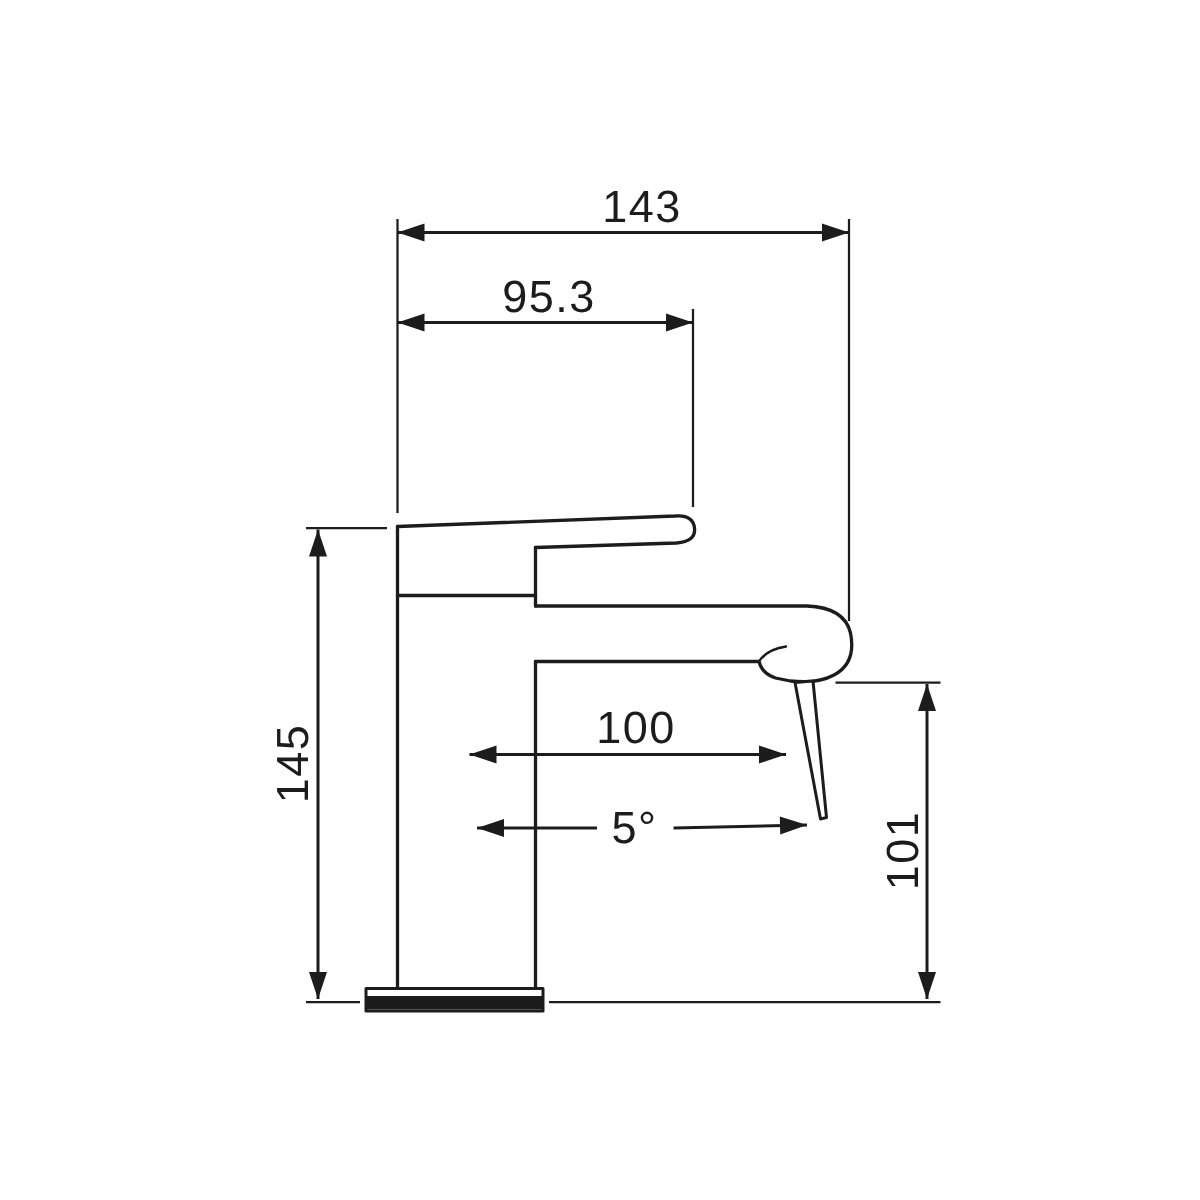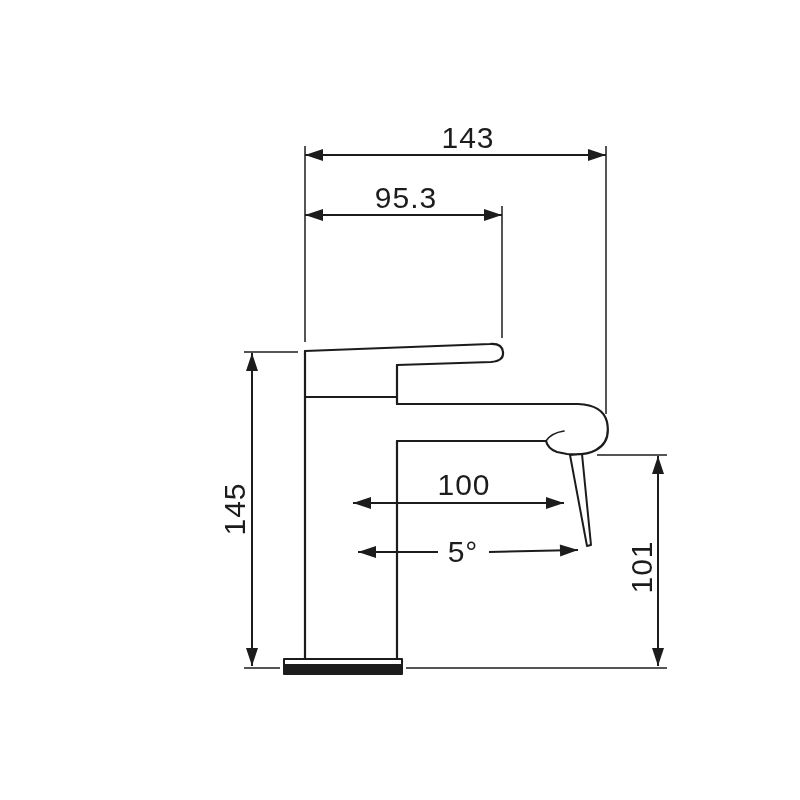--- a/index.html
+++ b/index.html
@@ -1,18 +1,18 @@
 <!DOCTYPE html>
 <html style="--line: #1c1c1c; --bg: #ffffff;"><head>
 <meta charset="utf-8">
 <style>
   :root { --line:#1c1c1c; --bg:#ffffff; }
   * { margin:0; padding:0; box-sizing:border-box; }
   html,body { width:800px; height:800px; background:var(--bg); overflow:hidden; }
-  .stage { position:relative; width:757px; height:800px; background:var(--bg);padding-left:40px; }
+  .stage { position:relative; width:757px; height:800px; background:var(--bg); }
   svg { display:block; }
   text {
     font-family:"Liberation Sans", sans-serif;
     font-size:30px;
     letter-spacing:1px;
     fill:var(--line);
   }
   .ext   { stroke:var(--line); stroke-width:1.5; fill:none; }
   .dimln { stroke:var(--line); stroke-width:2;   fill:none; }
   .oln   { stroke:var(--line); stroke-width:2.2; fill:none; stroke-linecap:round; stroke-linejoin:round; }

